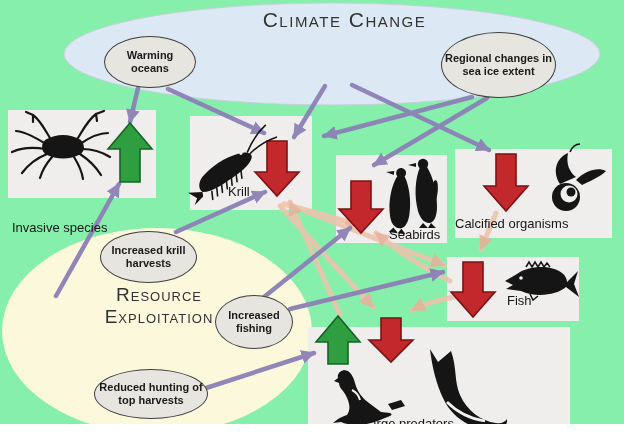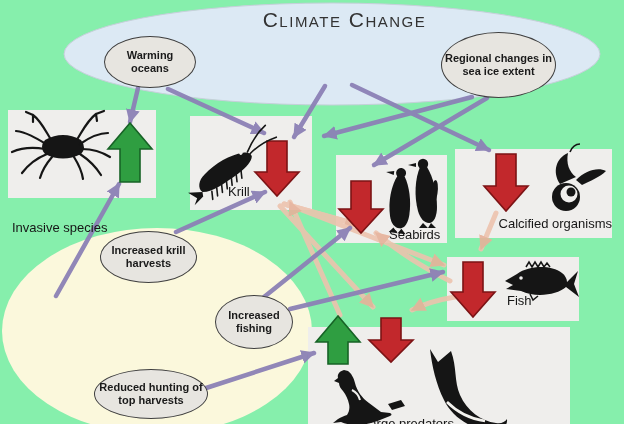--- a/index.html
+++ b/index.html
@@ -24,21 +24,21 @@
   .d-acid{left:289px;top:37px;width:97px;height:50px;}
   .d-seaice{left:441px;top:32px;width:115px;height:66px;}
   .d-krillharvest{left:100px;top:231px;width:97px;height:52px;}
   .d-transport{left:2px;top:293px;width:82px;height:56px;}
   .d-fishing{left:215px;top:295px;width:78px;height:54px;}
   .d-hunting{left:94px;top:369px;width:114px;height:50px;}
   .org-label{font-size:13px;color:#161616;white-space:nowrap;}
   .l-invasive{left:12px;top:176px;margin-top:44px;}
   .l-krill{left:228px;top:184px;}
   .l-seabirds{left:389px;top:227px;}
-  .l-calcified{left:455px;top:216px;width:157px;text-align:right;white-space:normal;}
+  .l-calcified{left:455px;top:216px;width:157px;text-align:left;white-space:normal;}
   .l-fish{left:507px;top:293px;}
   .l-largepred{left:328px;top:416px;width:160px;text-align:center;}
 </style>
 </head>
 <body>
 
 <div id="stage">
 
   <svg id="diagram-svg" width="624" height="438" viewBox="0 0 624 438">
     <defs>
@@ -162,20 +162,21 @@
       <path d="M352,390 c4,2 7,6 8,10" stroke="#efeeec" stroke-width="2" fill="none"></path>
     </g>
 
     <g>
       <path fill="#151515" d="M430,349 l8,13 13,-11 c6,16 3,30 9,44 c7,16 21,26 36,28 c5,1 9,-1 11,-4 c1,8 -7,13 -17,12 c-19,-2 -38,-14 -46,-31 c-8,-16 -12,-34 -14,-51 z"></path>
       <path d="M447,402 c10,10 24,17 38,19" stroke="#f3f2ee" stroke-width="2.6" fill="none"></path>
     </g>
   </svg>
 
   <div class="overlay big-title climate-title">Climate Change</div>
+  <div class="overlay big-title resource-title">Resource Exploitation</div>
 
   <div class="overlay driver d-warming">
     <span>Warming oceans</span>
   </div>
   <div class="overlay driver d-seaice">
     <span>Regional changes in sea ice extent</span>
   </div>
   <div class="overlay driver d-krillharvest">
     <span>Increased krill harvests</span>
   </div>

